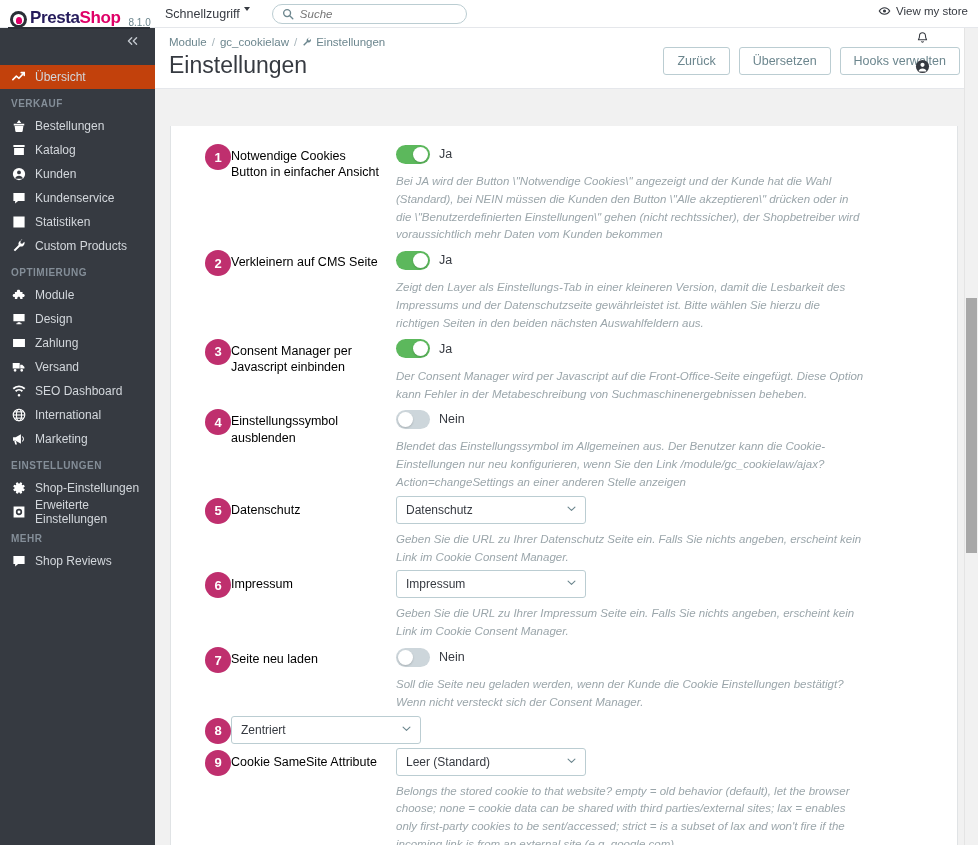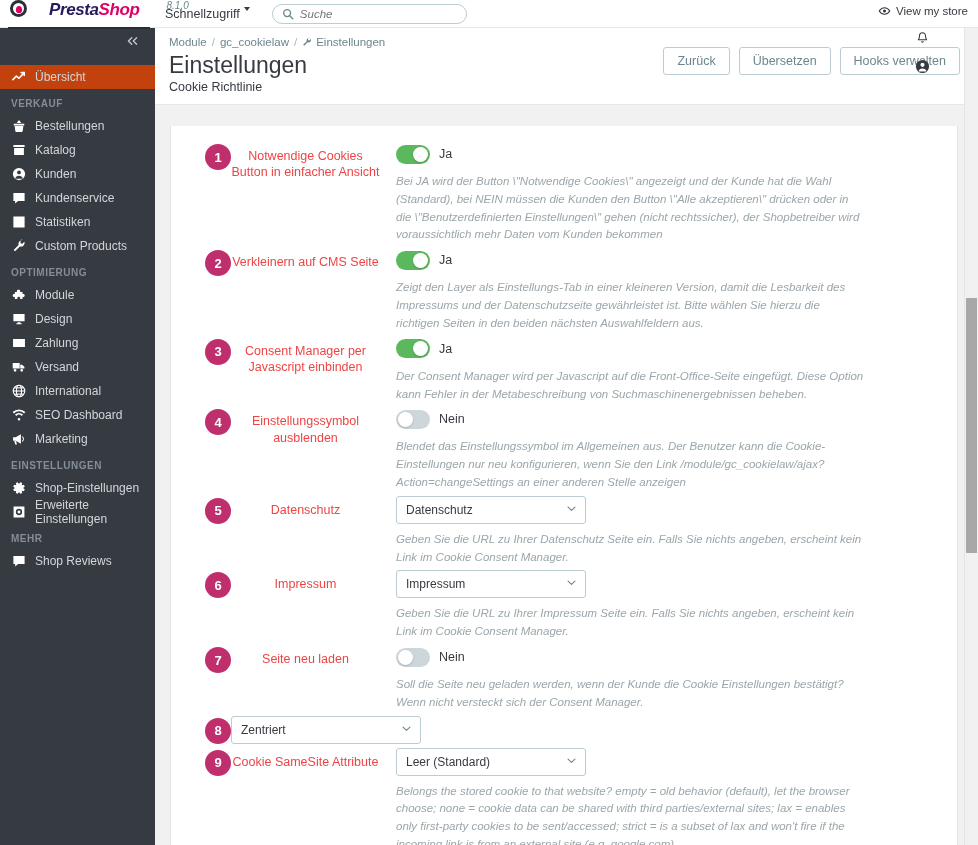--- a/index.html
+++ b/index.html
@@ -15,24 +15,23 @@
   
   .topbar {
     position: absolute; top: 0; left: 0; right: 0; height: 28px;
     background: #fff;
     border-bottom: 1px solid #e5e7eb;
     display: flex; align-items: center;
     z-index: 30;
   }
   .logo-block {
     width: 155px; height: 28px;
-    display: flex; align-items: flex-start; gap: 22px;
+    display: flex; align-items: flex-end; gap: 3px;
     padding-left: 10px;
     position: relative;
-    font-style: italic;
   }
   .logo-mark {
     width: 17px; height: 17px; border-radius: 50%;
     background: #2a2f36;
     position: relative; flex: none;
     overflow: hidden;
   }
   .logo-mark::before {
     content: ""; position: absolute; left: 3px; top: 3.5px;
     width: 11px; height: 11px; border-radius: 50%;
@@ -179,23 +178,23 @@
   }
   .badge {
     width: 26px; height: 26px; border-radius: 50%;
     background: #bf2f6e; color: #fff;
     display: flex; align-items: center; justify-content: center;
     font-size: 13px; font-weight: bold;
     flex: none;
   }
   .flabel {
     width: 165px; flex: none;
-    text-align: center;
+    text-align: left;
     padding-right: 16px; padding-top: 6px;
-    font-size: 12.5px; color: #ef4444;
+    font-size: 12.5px; color: #000000;
     line-height: 1.3;
   }
   .fctl { flex: 1; min-width: 0; }
   .ctl-line {
     display: flex; align-items: center; gap: 9px;
     min-height: 24px;
   }
   .toggle {
     width: 34px; height: 19px; border-radius: 10px;
     position: relative; flex: none; cursor: pointer;
@@ -424,37 +423,37 @@
       <a class="nav-item">
         <span class="ni-ico">
           <svg width="14" height="14" viewBox="0 0 16 16" fill="currentColor">
             <path d="M.8 3.4h8v6.2h-8V3.4zm8.6 1.9h2.3l2.5 2.6v1.7H9.4V5.3zM3.5 10.2a1.6 1.6 0 1 1 0 3.2 1.6 1.6 0 0 1 0-3.2zm7.6 0a1.6 1.6 0 1 1 0 3.2 1.6 1.6 0 0 1 0-3.2z"></path>
           </svg>
         </span>
         <span>Versand</span>
       </a>
       <a class="nav-item">
         <span class="ni-ico">
+          <svg width="14" height="14" viewBox="0 0 16 16" fill="currentColor">
+            <path d="M8 12.4a1.5 1.5 0 1 0 0 3 1.5 1.5 0 0 0 0-3zM3.4 8.5l1.5 1.6a4.4 4.4 0 0 1 6.2 0l1.5-1.6a6.6 6.6 0 0 0-9.2 0zM.7 5.6l1.5 1.6a8.3 8.3 0 0 1 11.6 0l1.5-1.6a10.5 10.5 0 0 0-14.6 0z" transform="translate(0,-1)"></path>
+          </svg>
+        </span>
+        <span>SEO Dashboard</span>
+      </a>
+      <a class="nav-item">
+        <span class="ni-ico">
           <svg width="14" height="14" viewBox="0 0 16 16" fill="none" stroke="currentColor" stroke-width="1.25">
             <circle cx="8" cy="8" r="6.6"></circle>
             <ellipse cx="8" cy="8" rx="2.9" ry="6.6"></ellipse>
             <line x1="1.4" y1="8" x2="14.6" y2="8"></line>
             <line x1="2.4" y1="4.4" x2="13.6" y2="4.4"></line>
             <line x1="2.4" y1="11.6" x2="13.6" y2="11.6"></line>
           </svg>
         </span>
         <span>International</span>
-      </a>
-      <a class="nav-item">
-        <span class="ni-ico">
-          <svg width="14" height="14" viewBox="0 0 16 16" fill="currentColor">
-            <path d="M8 12.4a1.5 1.5 0 1 0 0 3 1.5 1.5 0 0 0 0-3zM3.4 8.5l1.5 1.6a4.4 4.4 0 0 1 6.2 0l1.5-1.6a6.6 6.6 0 0 0-9.2 0zM.7 5.6l1.5 1.6a8.3 8.3 0 0 1 11.6 0l1.5-1.6a10.5 10.5 0 0 0-14.6 0z" transform="translate(0,-1)"></path>
-          </svg>
-        </span>
-        <span>SEO Dashboard</span>
       </a>
       <a class="nav-item">
         <span class="ni-ico">
           <svg width="14" height="14" viewBox="0 0 16 16" fill="currentColor">
             <path d="M1.2 6.1h3l6-3.4v10.6l-6-3.4h-3V6.1zm10.4-1.6a4 4 0 0 1 0 7v-1.6a2.4 2.4 0 0 0 0-3.8V4.5zM2.6 10.2h2l1.1 4H3.7l-1.1-4z"></path>
           </svg>
         </span>
         <span>Marketing</span>
       </a>
       <div class="nav-head">EINSTELLUNGEN</div>
@@ -498,21 +497,20 @@
         <span>
           <svg width="10" height="10" viewBox="0 0 16 16" fill="currentColor">
             <path d="M11.4 1.6a4.1 4.1 0 0 0-3.9 5.3L1.9 12.5l1.6 1.6 5.6-5.6a4.1 4.1 0 0 0 5.3-3.9c0-.5-.1-1-.3-1.4l-2.3 2.3-1.8-.5-.5-1.8 2.3-2.3c-.4-.2-.9-.3-1.4-.3z"></path>
           </svg>
         </span>
         <span>Einstellungen</span>
       </span>
     </div>
 
     <div class="page-title">Einstellungen</div>
-    <div class="page-sub">Cookie Richtlinie</div>
 
     <div class="head-actions">
       <button class="btn-o">Zurück</button>
       <button class="btn-o">Übersetzen</button>
       <button class="btn-o">Hooks verwalten</button>
     </div>
   </div>
 
   <div class="panel-scroll">
     <div class="panel" id="form-root">

